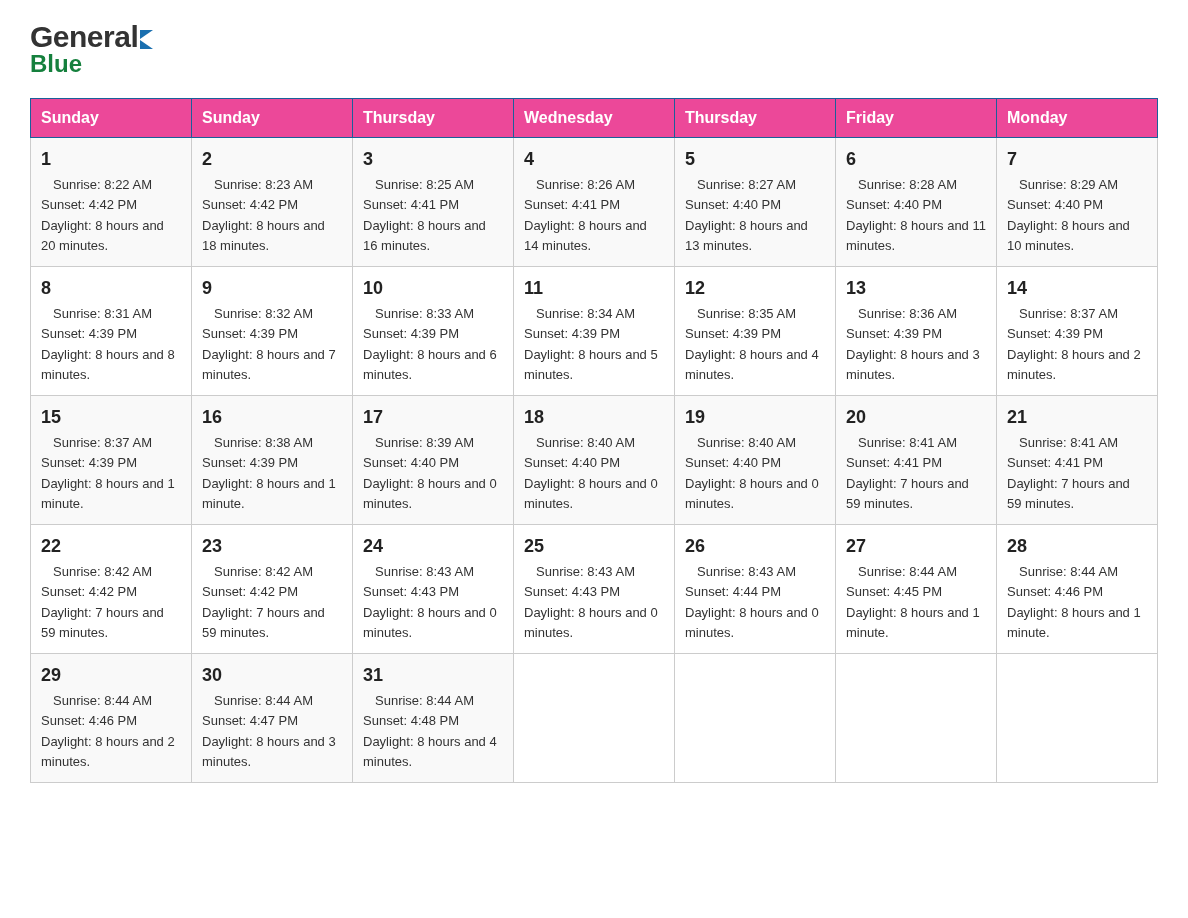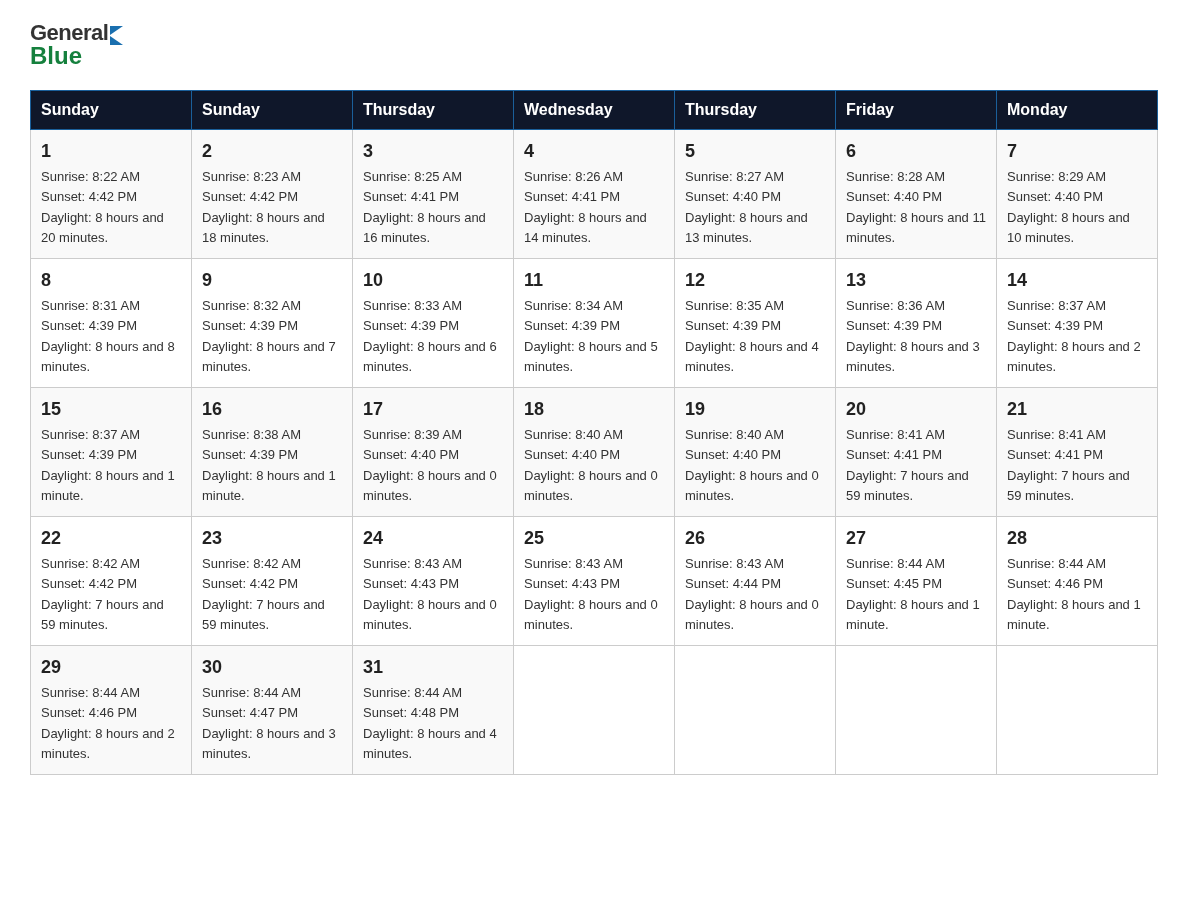--- a/index.html
+++ b/index.html
@@ -34,21 +34,21 @@
       font-size: 26px;
       color: #444;
       font-weight: normal;
     }
     table {
       width: 100%;
       border-collapse: collapse;
       table-layout: fixed;
     }
     thead tr th {
-      background-color: #0f172a;
+      background-color: #ec4899;
       color: #fff;
       font-size: 16px;
       font-weight: bold;
       padding: 10px 10px;
       text-align: left;
       border: 1px solid #1a5f9a;
     }
     tbody tr td {
       vertical-align: top;
       padding: 8px 10px 10px 10px;
@@ -61,20 +61,21 @@
     tbody tr td .day-num {
       font-size: 18px;
       font-weight: bold;
       color: #222;
       display: block;
       margin-bottom: 2px;
     }
     tbody tr td .day-info {
       font-size: 13px;
       color: #333;
+      margin-left: 12px;
     }
     tbody tr:nth-child(odd) td {
       background-color: #f9f9f9;
     }
     tbody tr:nth-child(even) td {
       background-color: #ffffff;
     }
     .empty-cell {
       background-color: #ffffff !important;
     }
@@ -93,21 +94,21 @@
     }
   </style>
 </head>
 <body>
 
 <div class="header-row">
   <div class="logo">
     <div class="logo-wrapper">
       <div class="logo-text-block">
         <div class="logo-top-line">
-          <span style="font-size:22px;font-weight:bold;color:#333;letter-spacing:-0.5px;">General</span>
+          <span style="font-size:30px;font-weight:bold;color:#333;letter-spacing:-0.5px;">General</span>
           <div style="display:inline-flex;flex-direction:column;margin-left:2px;margin-top:4px;">
             <div style="width:0;height:0;border-left:13px solid #1a6faf;border-top:0px solid transparent;border-bottom:9px solid transparent;"></div>
             <div style="width:0;height:0;border-left:13px solid #1a6faf;border-top:9px solid transparent;border-bottom:0px solid transparent;margin-top:1px;"></div>
           </div>
         </div>
         <span style="font-size:24px;font-weight:bold;color:#15803d;margin-top:-4px;">Blue</span>
       </div>
     </div>
   </div>
   <div class="title-block">

